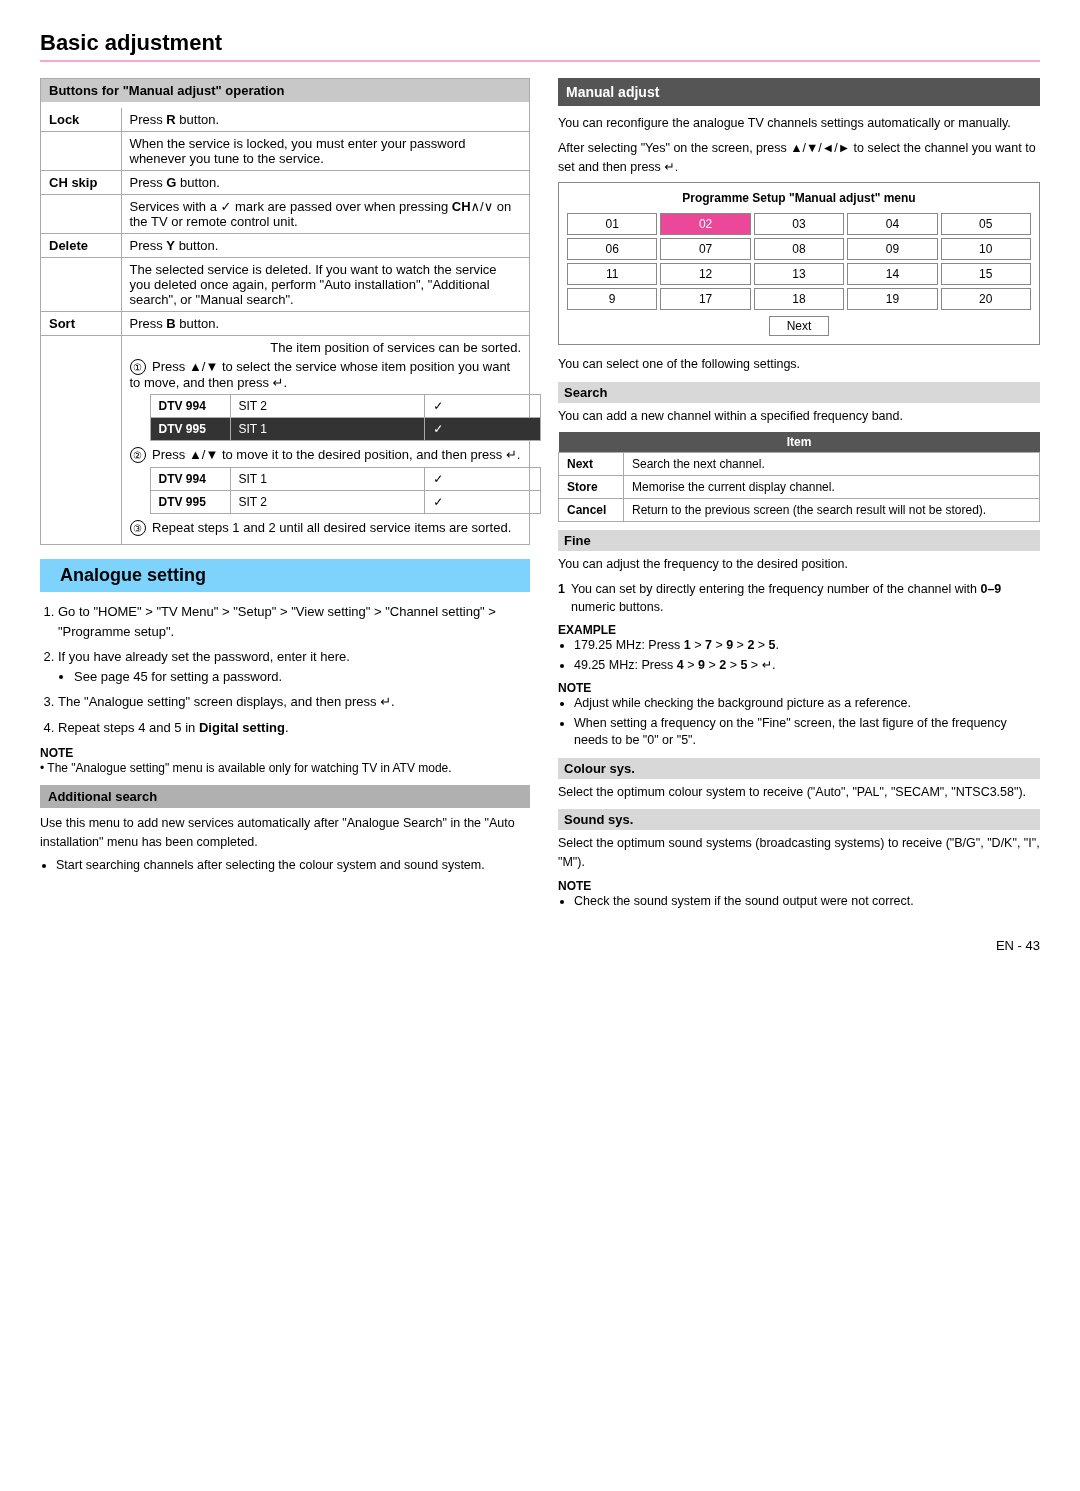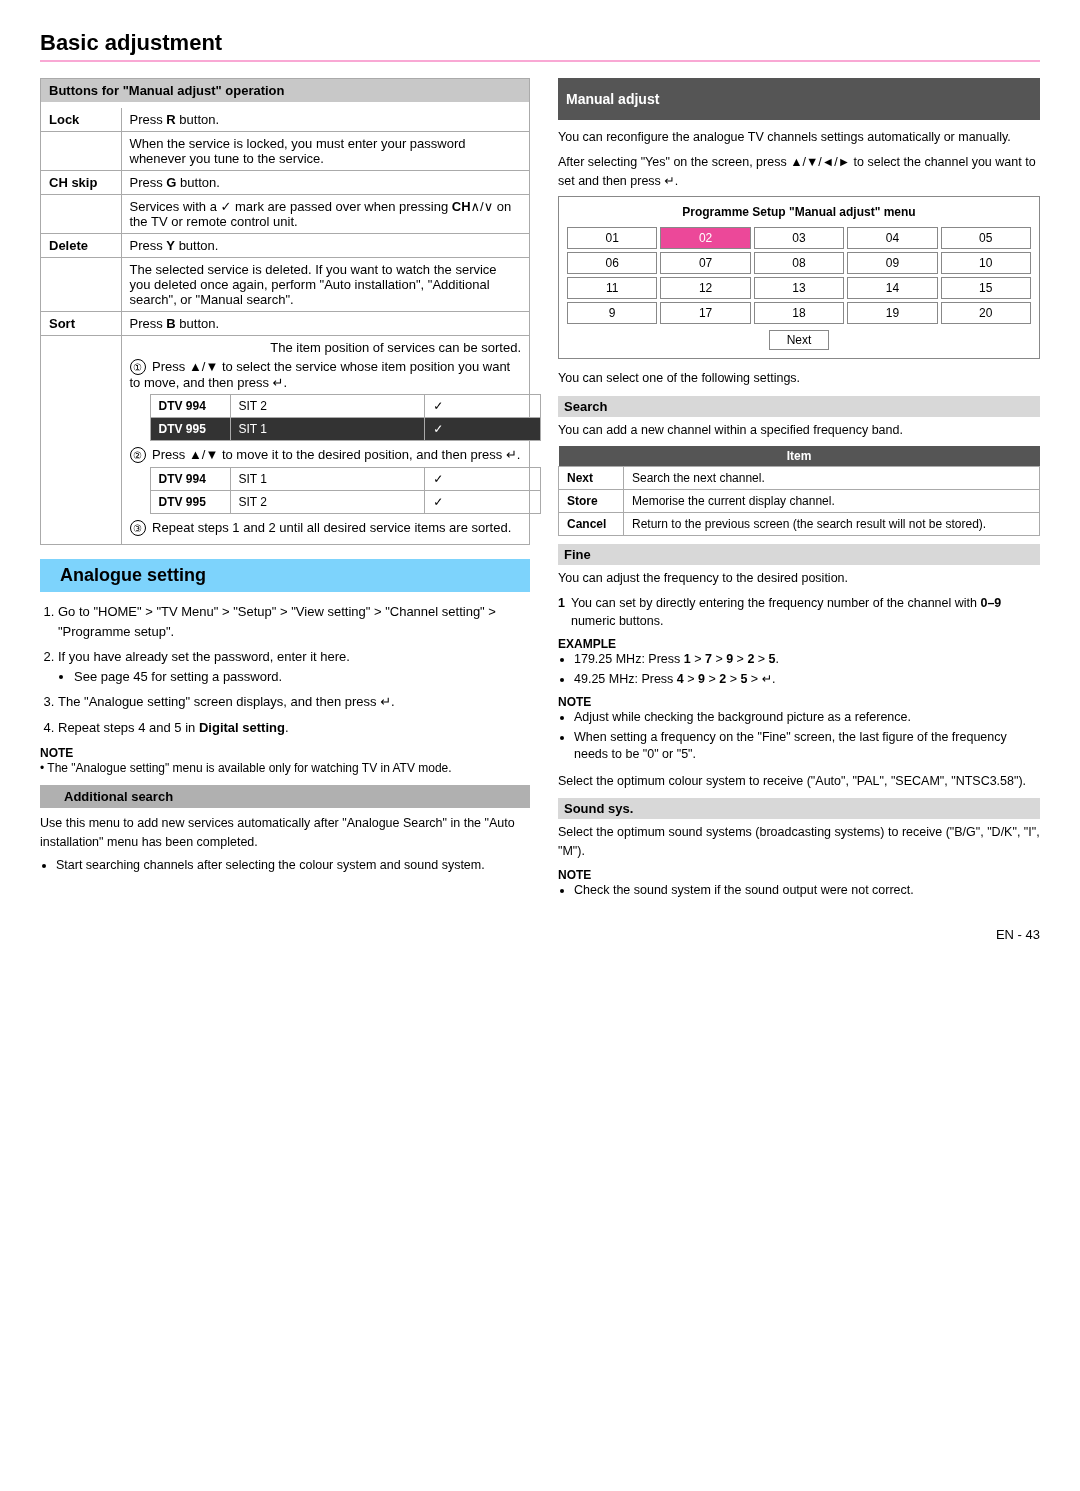--- a/index.html
+++ b/index.html
@@ -92,21 +92,21 @@
     }
     .note-block p {
       font-size: 12px;
       line-height: 1.4;
     }
     
     .subsection-header {
       background: #b0b0b0;
       font-weight: bold;
       font-size: 13px;
-      padding: 4px 24px;
+      padding: 4px 8px;
       margin-bottom: 6px;
     }
     
     .sort-table {
       width: 220px;
       border-collapse: collapse;
       margin: 4px 0 4px 20px;
       font-size: 12px;
     }
     .sort-table td {
@@ -116,21 +116,21 @@
     .sort-table .highlighted {
       background: #333;
       color: #fff;
     }
     
     .right-section-header {
       background: #555;
       color: #fff;
       font-weight: bold;
       font-size: 14px;
-      padding: 13px 8px;
+      padding: 6px 8px;
       margin-bottom: 8px;
     }
     .subsec-label {
       font-weight: bold;
       font-size: 13px;
       background: #d8d8d8;
       padding: 3px 6px;
       margin-bottom: 4px;
       margin-top: 8px;
     }
@@ -410,20 +410,21 @@
     </div>
 
     <div class="note-block">
       <span class="note-title">NOTE</span>
       <ul class="bullet-list">
         <li>Adjust while checking the background picture as a reference.</li>
         <li>When setting a frequency on the "Fine" screen, the last figure of the frequency needs to be "0" or "5".</li>
       </ul>
     </div>
 
+    <div class="subsec-label">Colour sys.</div>
     <p class="body-text">Select the optimum colour system to receive ("Auto", "PAL", "SECAM", "NTSC3.58").</p>
 
     <div class="subsec-label">Sound sys.</div>
     <p class="body-text">Select the optimum sound systems (broadcasting systems) to receive ("B/G", "D/K", "I", "M").</p>
 
     <div class="note-block">
       <span class="note-title">NOTE</span>
       <ul class="bullet-list">
         <li>Check the sound system if the sound output were not correct.</li>
       </ul>

